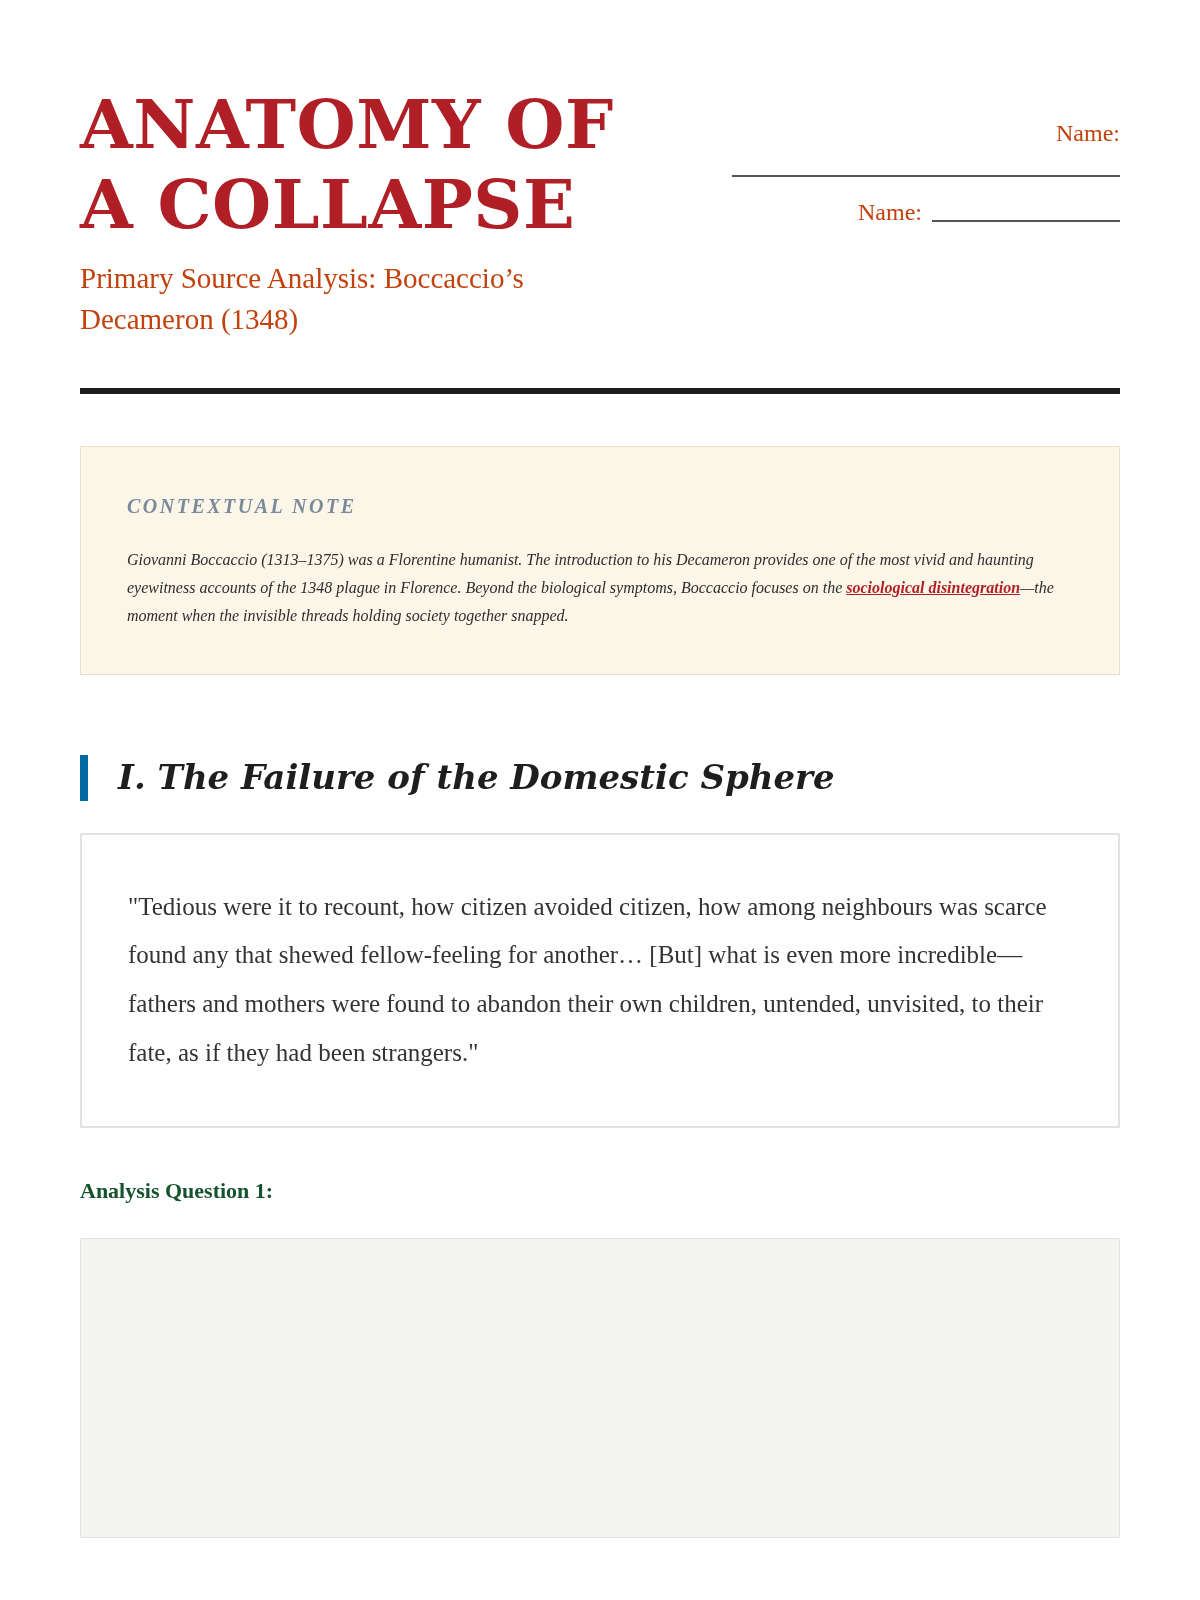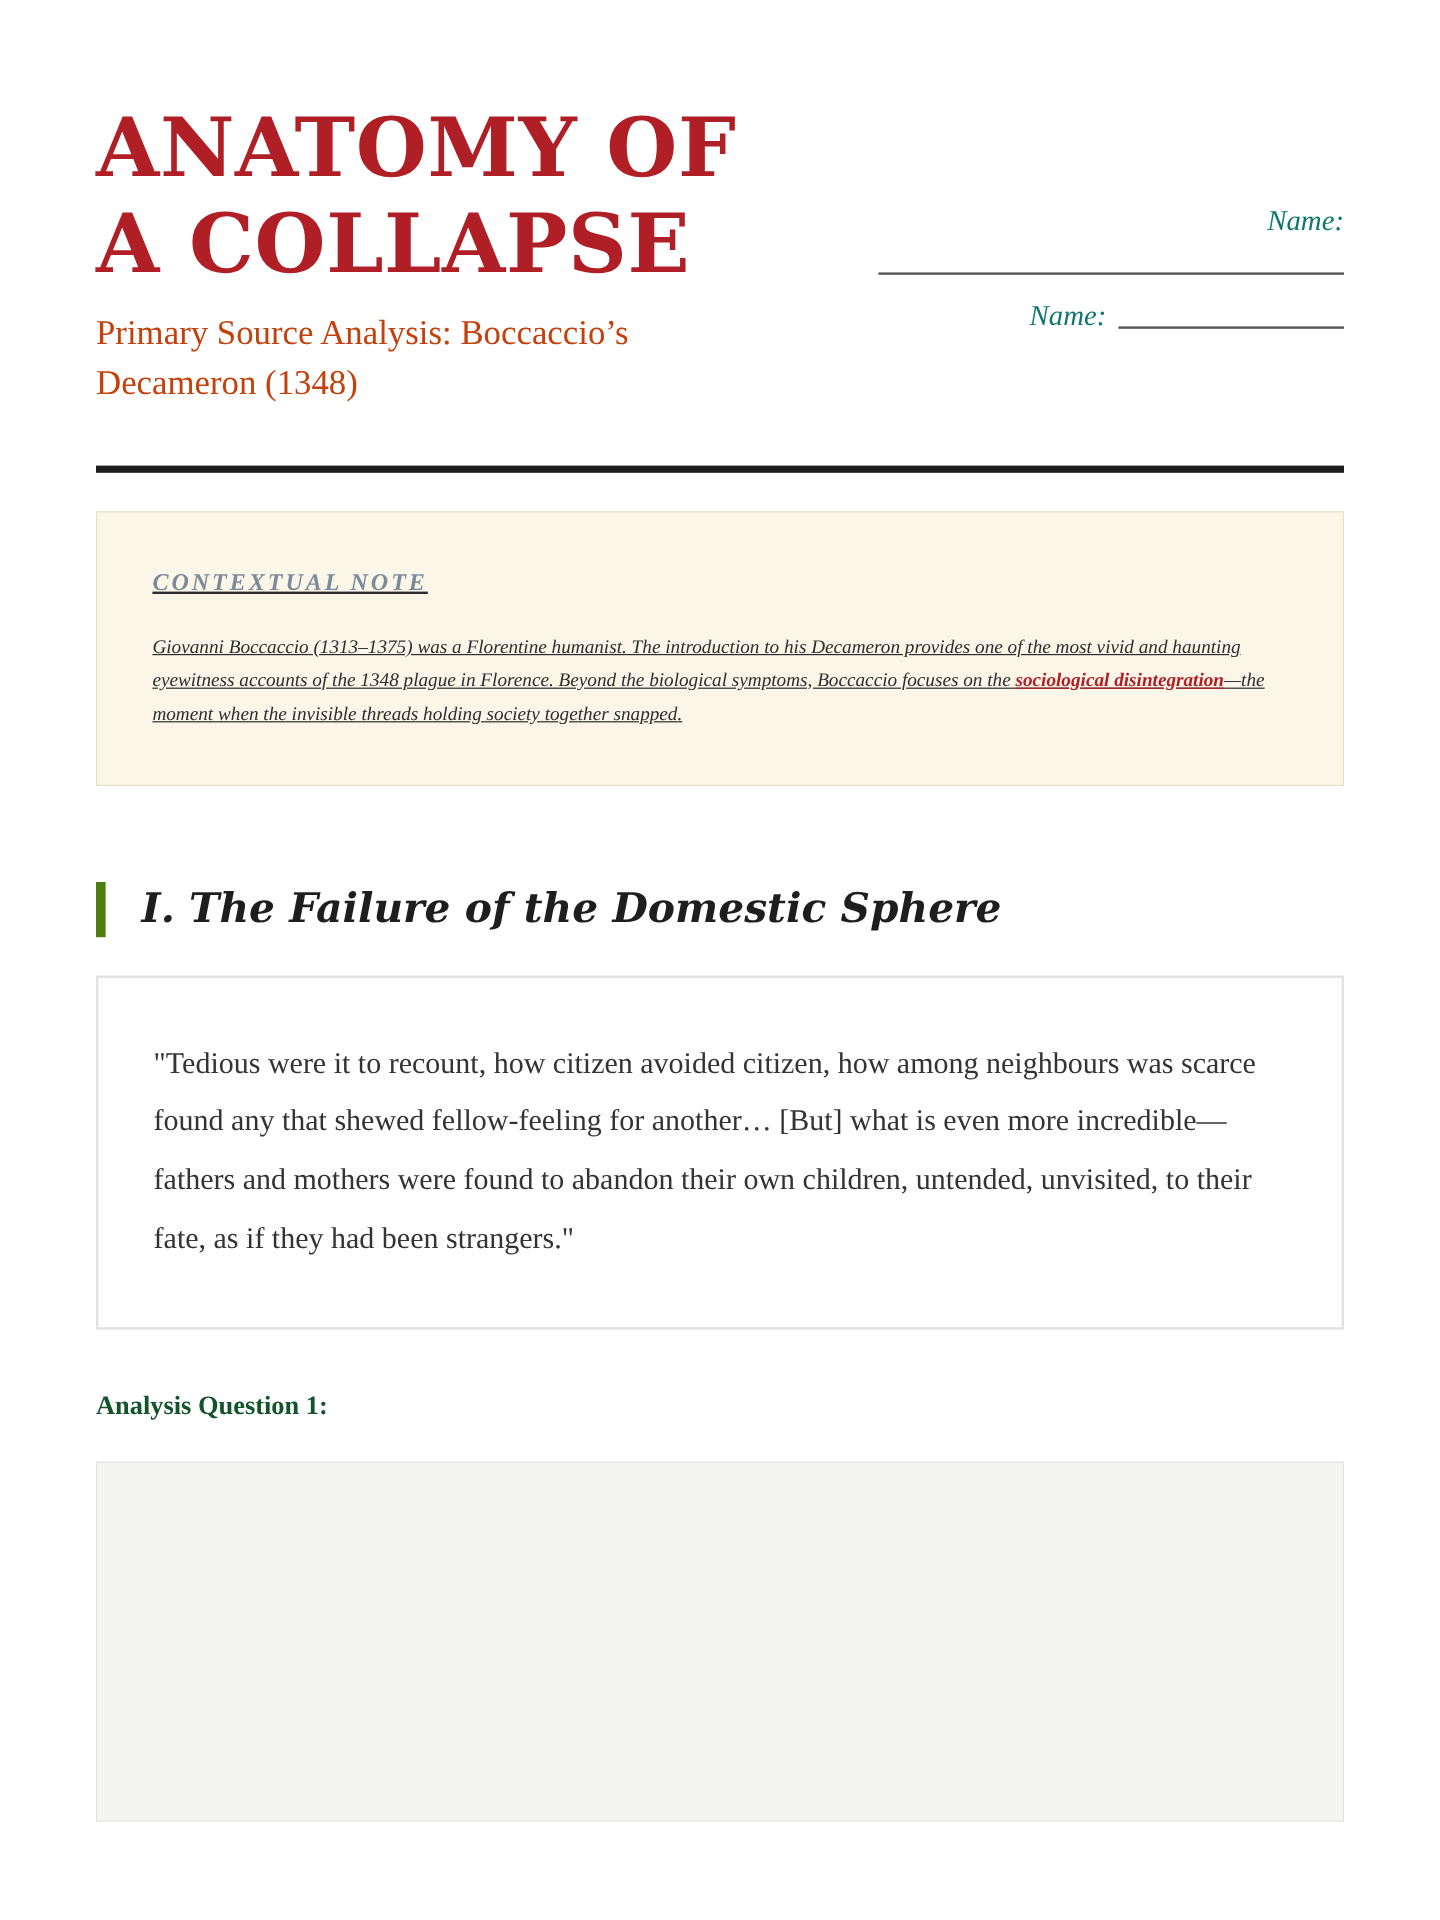--- a/index.html
+++ b/index.html
@@ -25,35 +25,34 @@
     letter-spacing: 0.5px;
     max-width: 560px;
   }
   .doc-subtitle {
     margin-top: 14px;
     font-size: 29px;
     line-height: 1.4;
     color: #c2410c;
     max-width: 545px;
   }
-  .fields { width: 388px; margin-top: 88px; font-size: 24px; color: #0f766e; font-style: italic; }
+  .fields { width: 388px; margin-top: 36px; font-size: 24px; color: #c2410c; }
   .name-label { text-align: right; }
   .name-line { margin-top: 28px; border-bottom: 2px solid #555; height: 2px; width: 100%; }
   .date-row { margin-top: 22px; display: flex; justify-content: flex-end; align-items: flex-end; }
   .date-line { border-bottom: 2px solid #555; height: 2px; width: 188px; margin-left: 10px; margin-bottom: 4px; }
 
   .thick-rule { margin-top: 48px; height: 6px; background: #1c1c1c; border: none; }
 
   
   .note-box {
-    margin-top: 32px;
+    margin-top: 52px;
     background: #fbf6e8;
     border: 1px solid #e8e0c8;
     padding: 48px 46px 44px 46px;
-    text-decoration: underline;
   }
   .note-label {
     font-style: italic;
     font-weight: bold;
     font-size: 20px;
     letter-spacing: 2.5px;
     color: #7b8a9a;
   }
   .note-body {
     margin-top: 28px;
@@ -64,21 +63,21 @@
   }
   .note-highlight {
     color: #b01f26;
     font-weight: bold;
     text-decoration: underline;
   }
 
   
   .section-heading {
     margin-top: 80px;
-    border-left: 8px solid #4d7c0f;
+    border-left: 8px solid #0369a1;
     padding-left: 30px;
     font-family: "DejaVu Serif", serif;
     font-size: 34px;
     font-weight: bold;
     font-style: italic;
     color: #1e1e1e;
     line-height: 1.35;
   }
 
   

